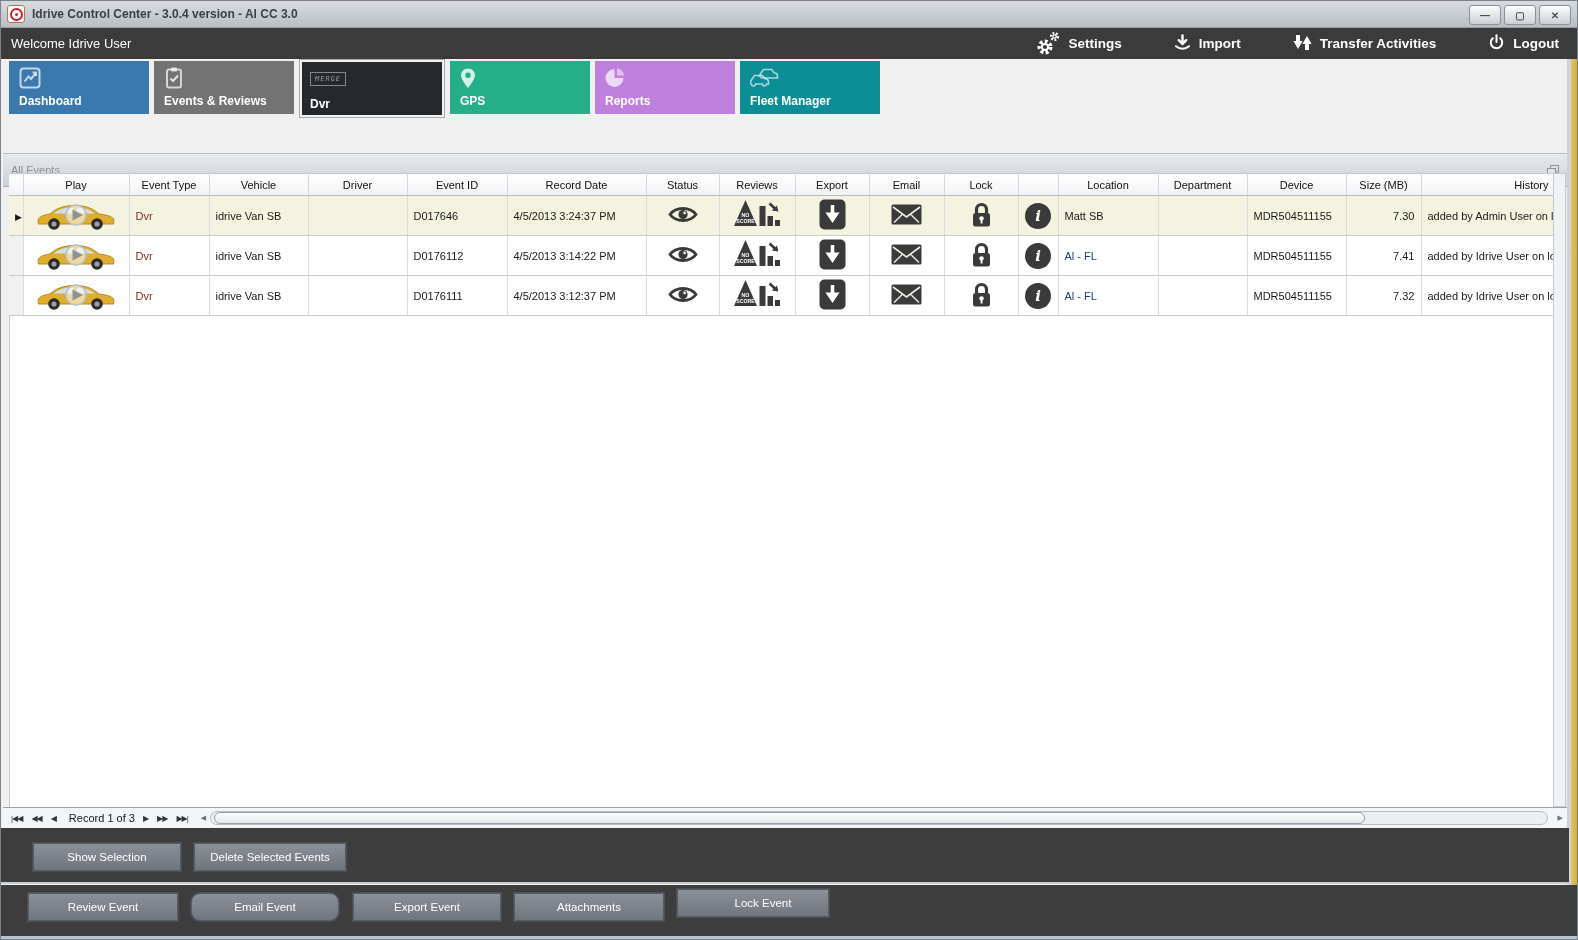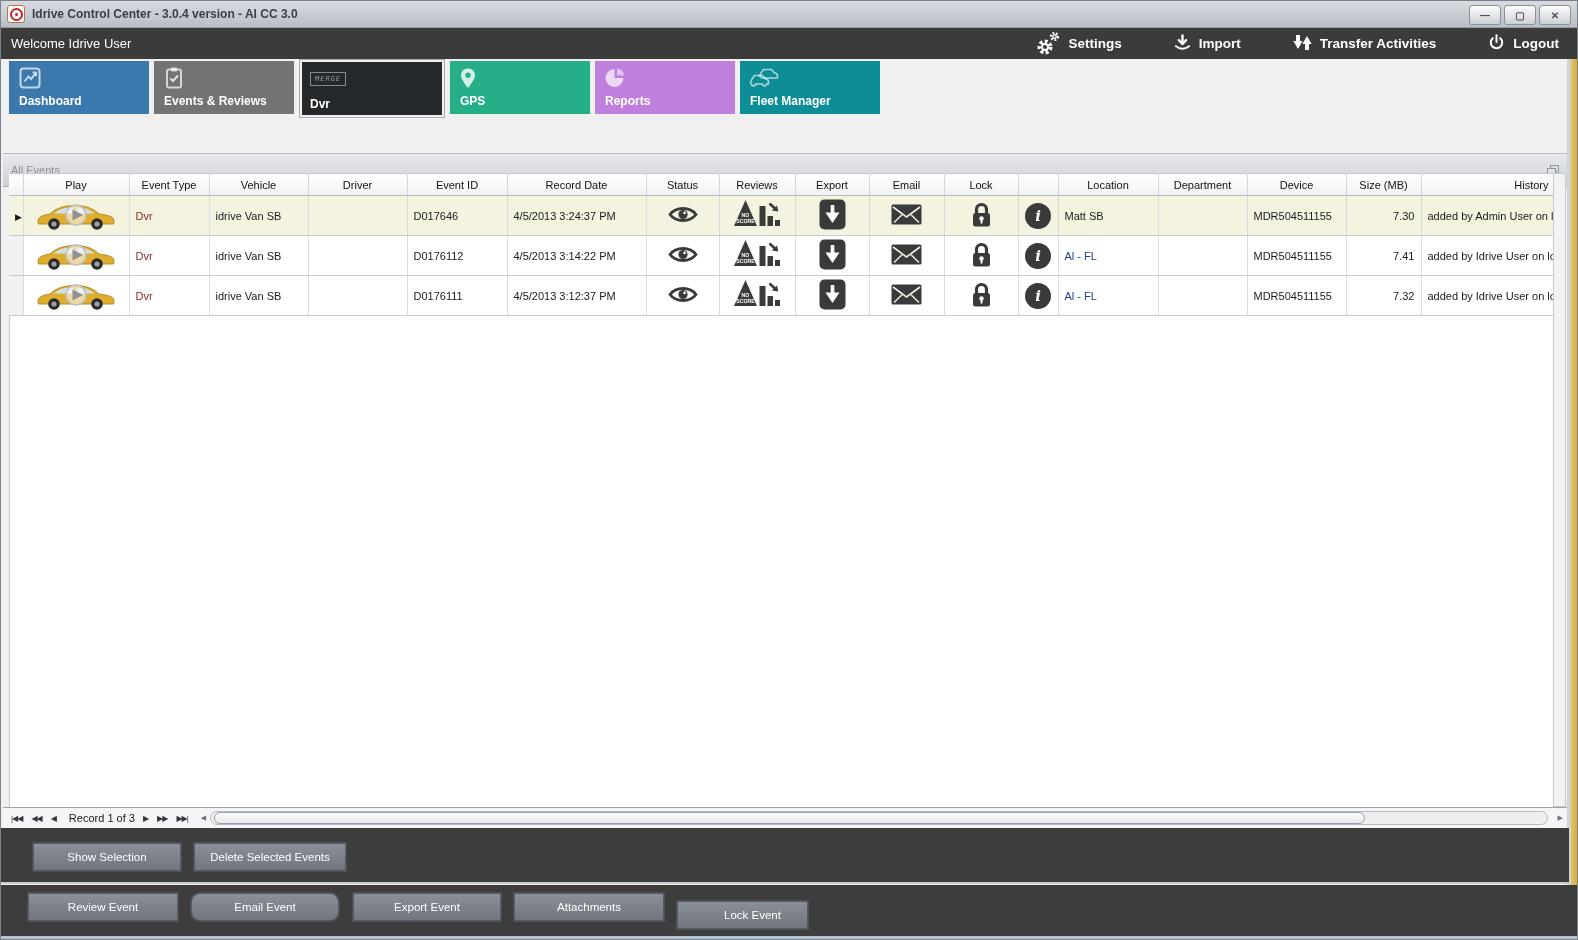--- a/index.html
+++ b/index.html
@@ -520,17 +520,17 @@
   <div class="bar1">
     <div class="gbtn" style="left:32px;top:15px;width:148px;">Show Selection</div>
     <div class="gbtn" style="left:193px;top:15px;width:152px;">Delete Selected  Events</div>
   </div>
 
   <div class="bar2">
     <div class="gbtn" style="left:27px;top:8px;width:150px;">Review Event</div>
     <div class="gbtn" style="left:190px;top:8px;width:148px;border-radius:9px;">Email Event</div>
     <div class="gbtn" style="left:352px;top:8px;width:148px;">Export Event</div>
     <div class="gbtn" style="left:513px;top:8px;width:150px;">Attachments</div>
-    <div class="gbtn" style="left:676px;top:16px;width:131px;padding-left:20px;">Lock Event</div>
+    <div class="gbtn" style="left:676px;top:4px;width:152px;padding-left:20px;">Lock Event</div>
   </div>
 
   <div class="statusline"></div>
 </div>
 
 </body></html>

